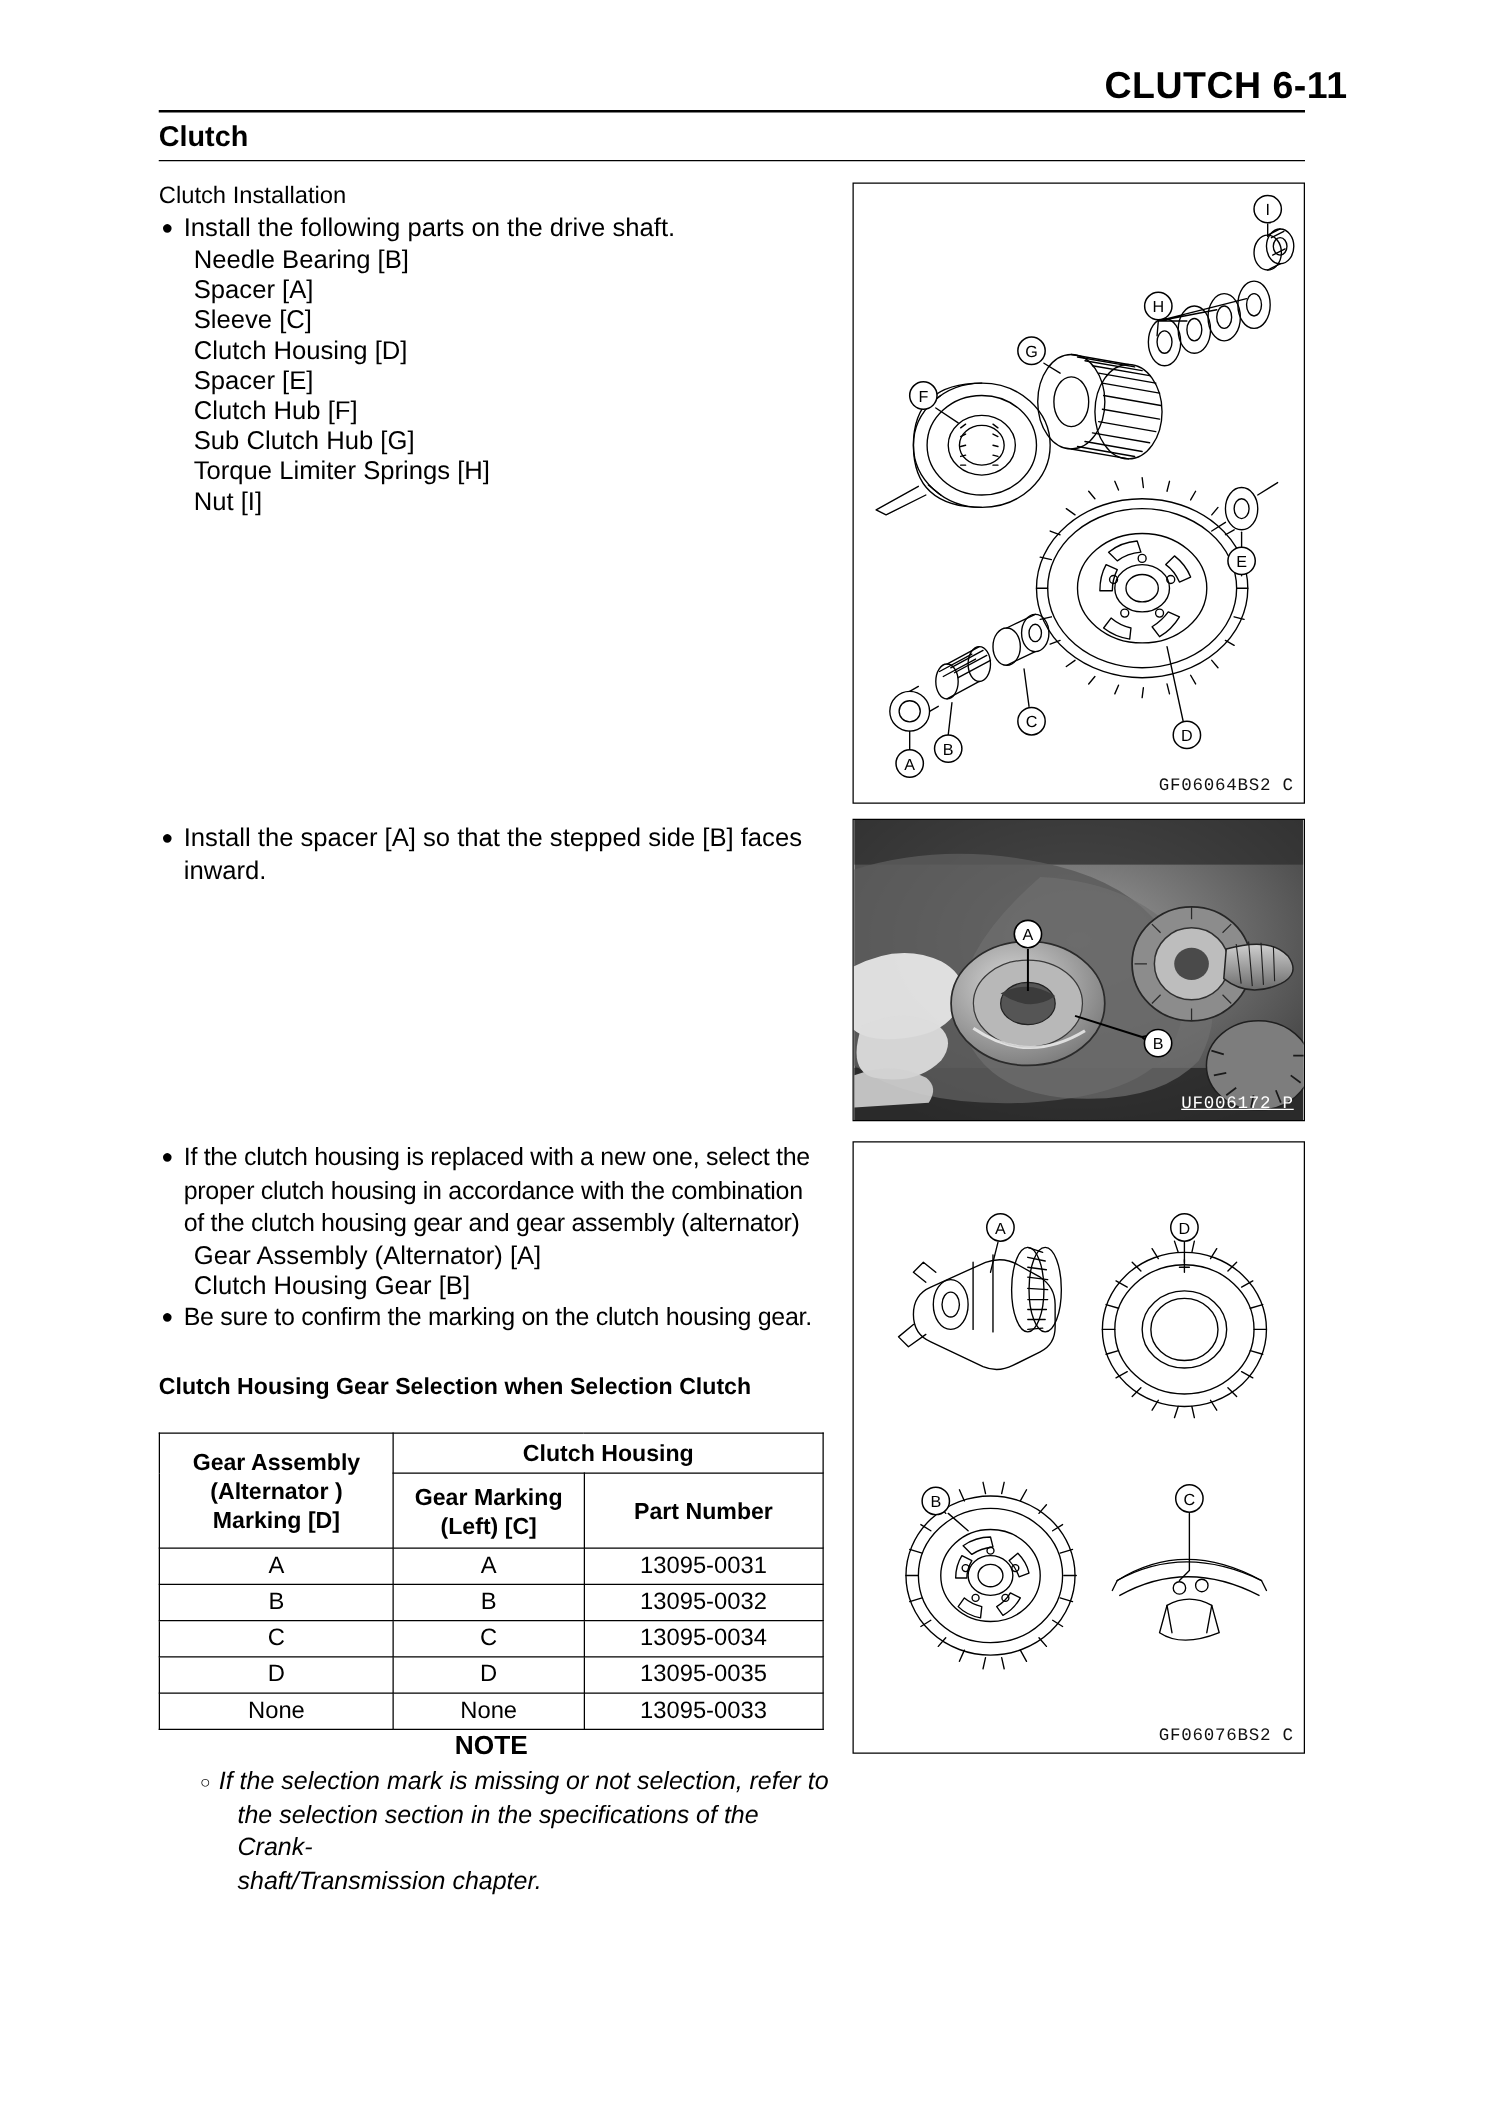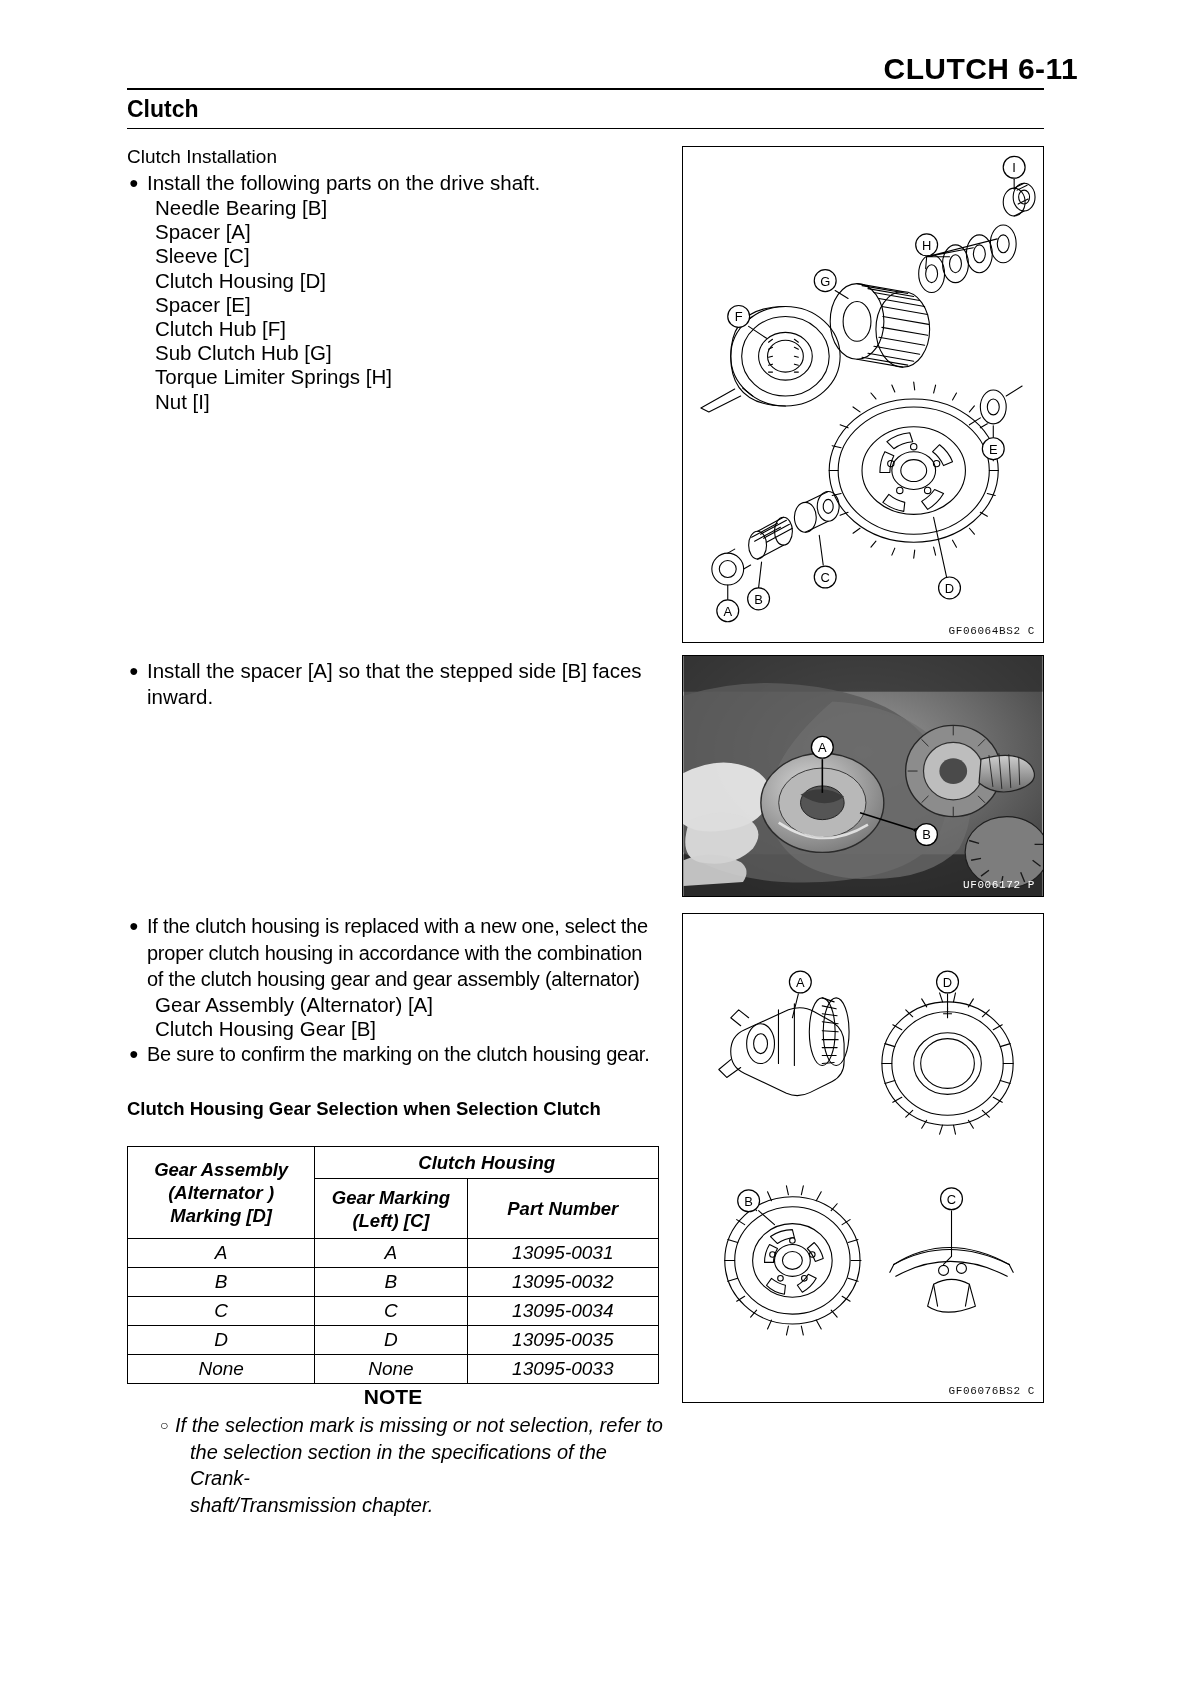--- a/index.html
+++ b/index.html
@@ -85,21 +85,20 @@
     font-size: 18.5px; font-weight: bold; line-height: 25px;
   }
 
   
   table.sel {
     position: absolute;
     left: 127px; top: 1146px;
     width: 532px;
     border-collapse: collapse;
     font-size: 18.5px;
-    font-style: italic;
   }
   table.sel th, table.sel td {
     border: 1.6px solid #000;
     text-align: center;
     vertical-align: middle;
     padding: 2px 4px;
   }
   table.sel th { font-weight: bold; line-height: 23px; }
   table.sel td { font-weight: normal; font-size: 19px; height: 29px; }
   .th-ga { width: 182px; height: 92px; }
@@ -128,21 +127,21 @@
 
   
   .fig {
     position: absolute;
     border: 1.6px solid #000;
     background: #fff;
     overflow: hidden;
   }
   .fig-code {
     position: absolute; right: 8px; bottom: 5px;
-    font-size: 11px; letter-spacing: 0.6px;
+    font-size: 14px; letter-spacing: 0.6px;
     font-family: "Liberation Mono", monospace;
     color: #111;
     margin-left: 15px;
   }
   #fig1 { left: 682px; top: 146px; width: 362px; height: 497px; }
   #fig2 { left: 682px; top: 655px; width: 362px; height: 242px; }
   #fig3 { left: 682px; top: 913px; width: 362px; height: 490px; }
 
   .fig svg { display: block; width: 100%; height: 100%; }
 
@@ -452,21 +451,21 @@
         <path d="M232 175 l10 -2 m-10 2 l8 7"></path>
       </g>
 
       <g font-family="Liberation Sans, sans-serif" font-size="13" text-anchor="middle">
         <circle cx="140" cy="92" r="11" fill="#fff" stroke="#000" stroke-width="1.3"></circle>
         <text x="140" y="97">A</text>
         <circle cx="245" cy="180" r="11" fill="#fff" stroke="#000" stroke-width="1.3"></circle>
         <text x="245" y="185">B</text>
       </g>
     </svg>
-    <div class="fig-code" style="color:#fff;">UF006172  P</div>
+    <div class="fig-code" style="color:#fff;text-decoration:underline;">UF006172  P</div>
   </div>
 
   <div class="fig" id="fig3">
     <svg viewBox="0 0 362 490" xmlns="http://www.w3.org/2000/svg">
       <g fill="none" stroke="#000" stroke-width="1.1" stroke-linejoin="round" stroke-linecap="round">
 
         <g>
 
           <path d="M62 160 q-14 -6 -14 -22 q0 -16 14 -22 l44 -20 q14 -5 26 2 l18 10 q12 8 12 22
                    l0 18 q0 14 -12 20 l-22 11 q-12 6 -24 1 z"></path>

